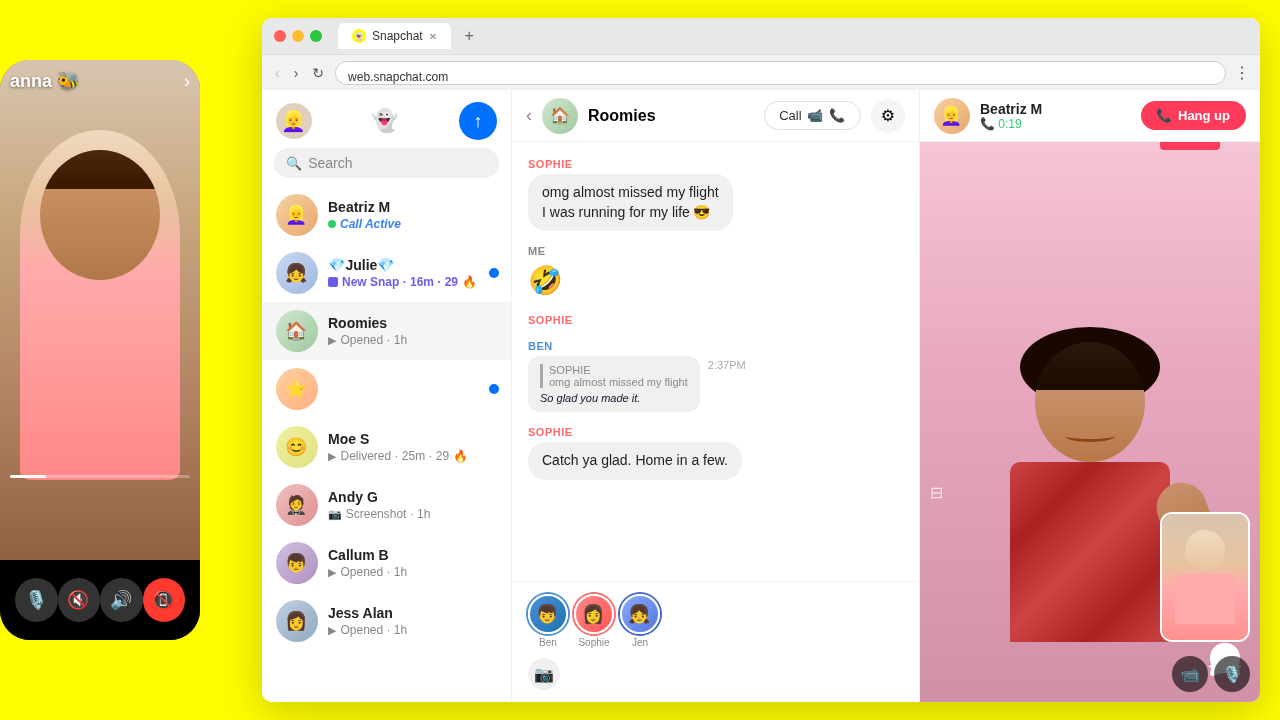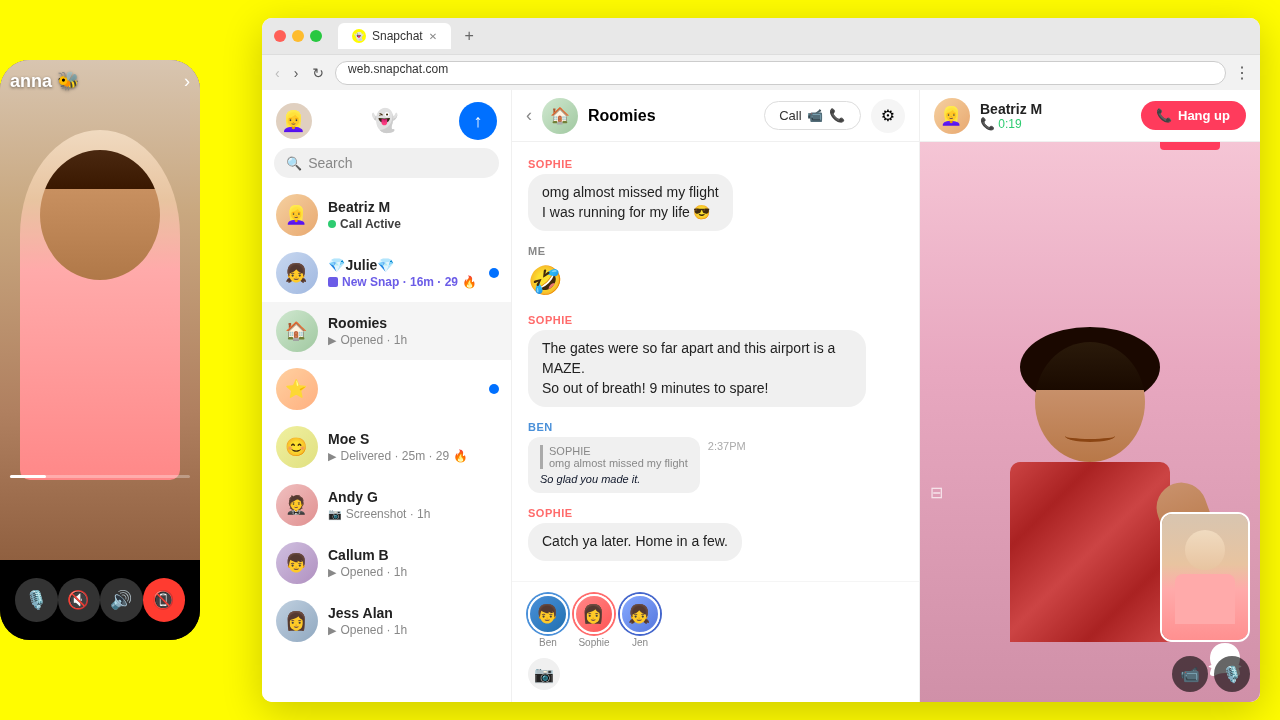--- a/index.html
+++ b/index.html
@@ -194,21 +194,21 @@
       padding: 3px;
     }
     .nav-btn.disabled { color: #bbb; }
     .address-bar {
       flex: 1;
       height: 24px;
       background: white;
       border: 1px solid #ccc;
       border-radius: 12px;
       display: flex;
-      align-items: flex-start;
+      align-items: flex-end;
       padding: 0 12px;
       font-size: 12px;
       color: #333;
     }
     .nav-menu { margin-left: auto; color: #555; font-size: 16px; }
 
     
     .app-container {
       flex: 1;
       display: flex;
@@ -327,21 +327,21 @@
     }
     .chat-sub {
       font-size: 12px;
       color: #888;
       display: flex;
       align-items: center;
       gap: 4px;
       margin-top: 2px;
     }
     .chat-sub.new-snap { color: #6B5CE7; font-weight: 600; }
-    .chat-sub.call-active { color: #404040; font-weight: 600; }
+    .chat-sub.call-active { color: #3b82f6; font-weight: 600; font-style: italic; }
     .snap-dot {
       width: 10px;
       height: 10px;
       background: #6B5CE7;
       border-radius: 2px;
       flex-shrink: 0;
     }
     .chat-unread {
       position: absolute;
       right: 12px;
@@ -906,43 +906,40 @@
 
         <div class="msg-group">
           <div class="msg-sender me">ME</div>
           <div class="msg-bubble me">
             <span class="msg-emoji">🤣</span>
           </div>
         </div>
 
         <div class="msg-group">
           <div class="msg-sender sophie">SOPHIE</div>
-          <div class="msg-bubble">
-            The gates were so far apart and this airport is a MAZE.<br>So out of breath! 9 minutes to spare!
-          </div>
         </div>
 
         <div class="msg-group">
           <div class="msg-sender ben">BEN</div>
           <div class="ben-reply-container">
             <div class="ben-bubble">
               <div class="ben-reply-ref">
                 <span>SOPHIE</span><br>
                 <span>omg almost missed my flight</span>
               </div>
               <div class="ben-main-text">So glad you made it.</div>
             </div>
             <span class="msg-time">2:37PM</span>
           </div>
         </div>
 
         <div class="msg-group">
           <div class="msg-sender sophie">SOPHIE</div>
           <div class="msg-bubble">
-            Catch ya later. Home in a few.
+            Catch ya glad. Home in a few.
           </div>
         </div>
 
       </div>
 
       <div class="chat-typing-section">
         <div class="typing-avatars">
           <div class="typing-avatar-wrapper">
             <div class="typing-avatar ben">👦</div>
             <span class="typing-name">Ben</span>

